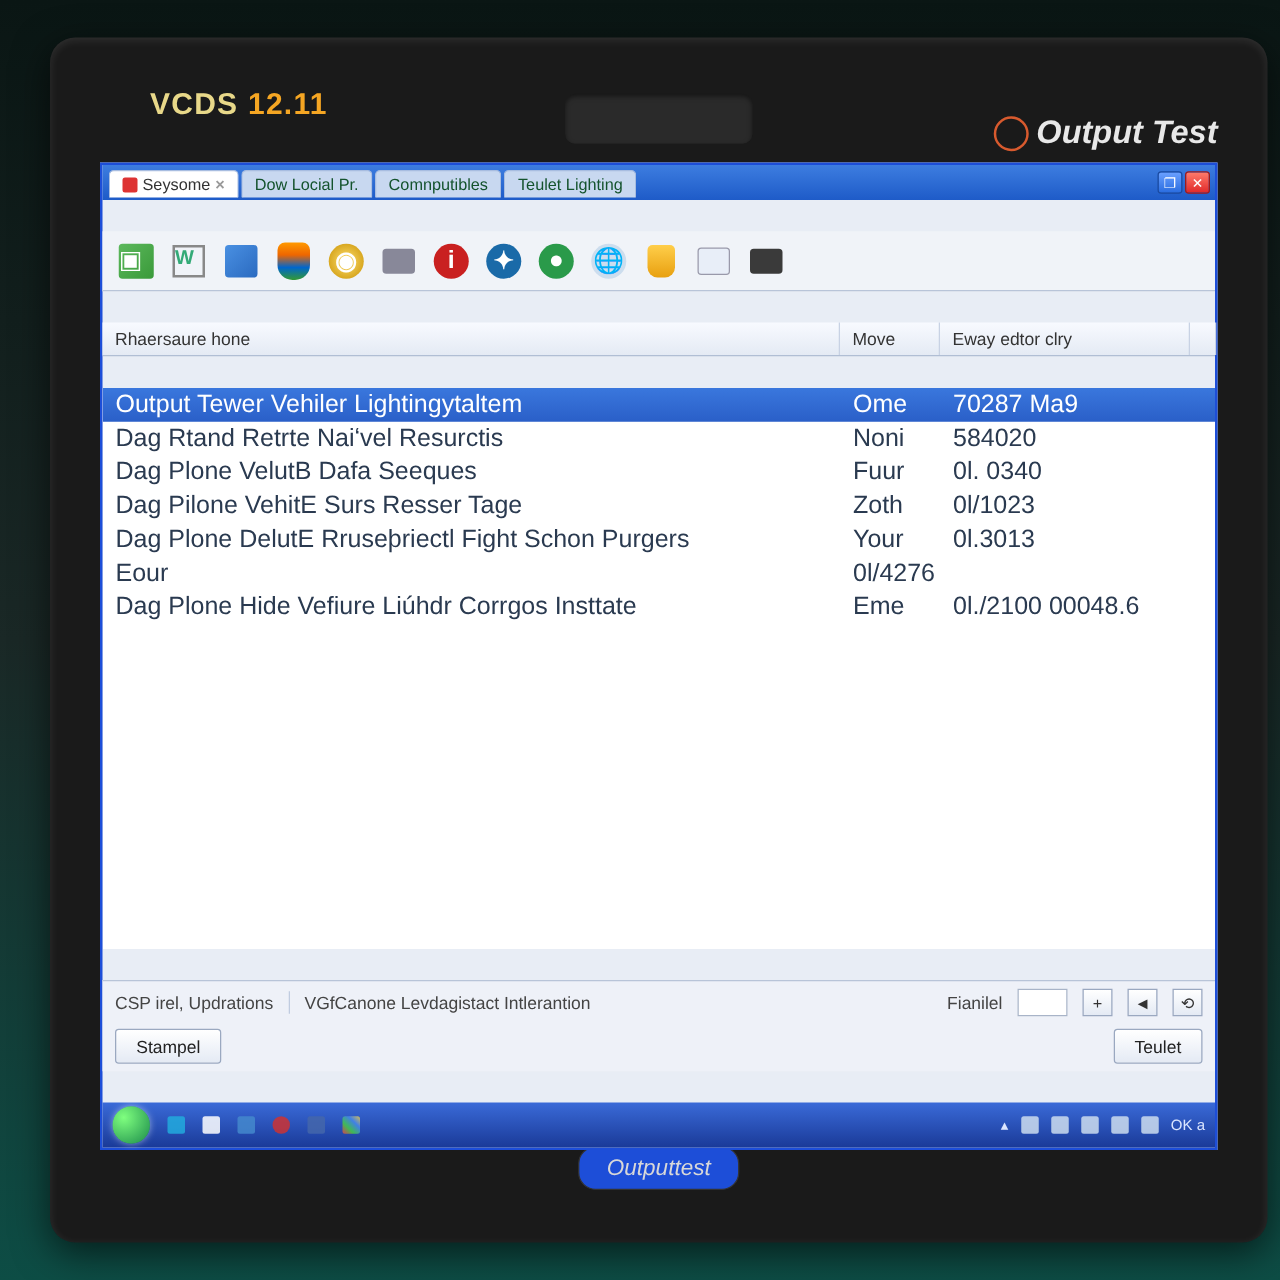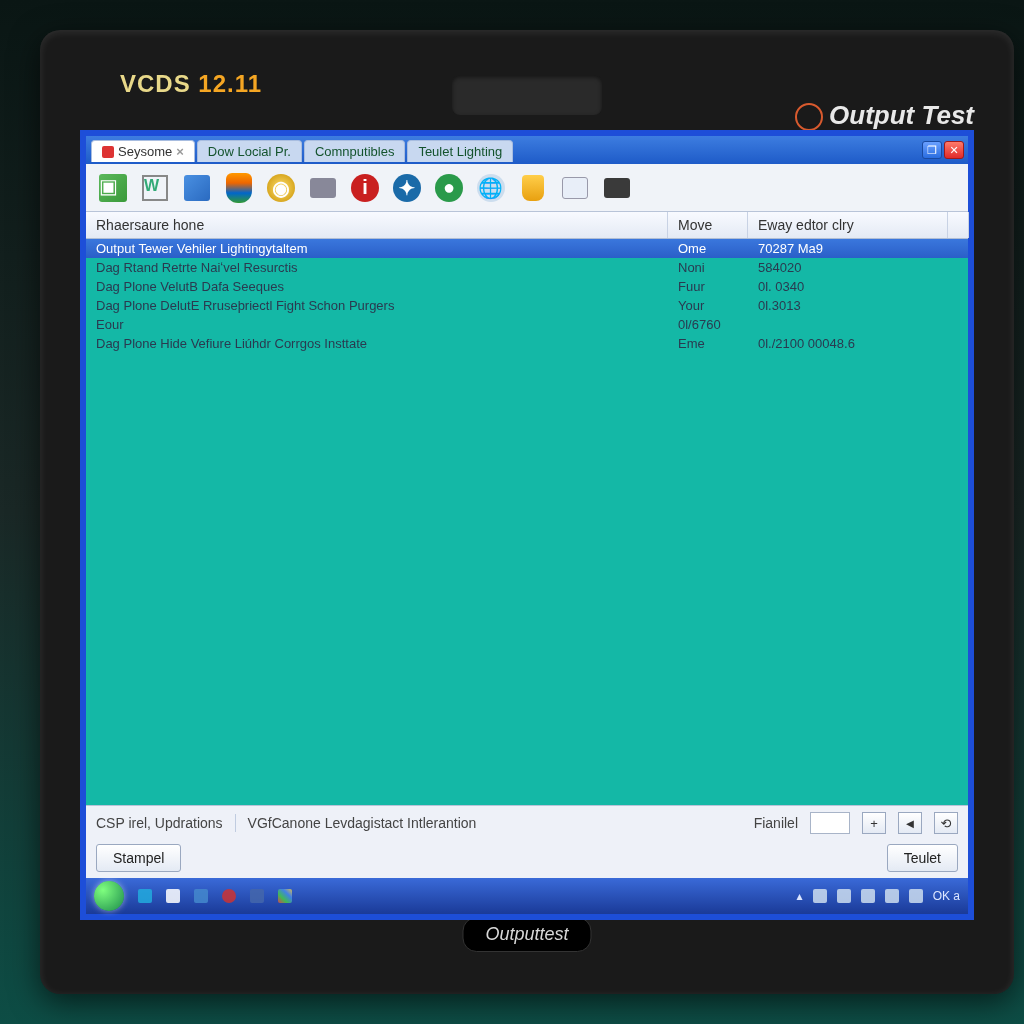--- a/index.html
+++ b/index.html
@@ -20,54 +20,55 @@
     padding: 100px 40px 70px 40px;
   }
   .bezel-top-label {
     position: absolute; top: 40px; left: 80px;
     font-size: 24px; font-weight: 700; letter-spacing: 1px;
   }
   .bezel-top-label .v { color: #e8d889; }
   .bezel-top-label .n { color: #f5a623; font-weight: 600; }
   .bezel-top-right {
     position: absolute; top: 60px; right: 40px;
-    color: #e8e8e8; font-size: 26px; font-weight: 600; font-style: italic; margin-top: 10px;
+    color: #e8e8e8; font-size: 26px; font-weight: 600; font-style: italic;
   }
   .bezel-top-right .logo {
     display: inline-block; width: 28px; height: 28px;
     border: 2px solid #d85a2e; border-radius: 50%;
     margin-right: 6px; vertical-align: middle;
     position: relative;
   }
   .bezel-bottom-label {
     position: absolute; bottom: 42px; left: 50%;
     transform: translateX(-50%);
-    background: #000000; color: #d8d8d8;
+    background: #1d4ed8; color: #d8d8d8;
     padding: 6px 22px; border-radius: 14px;
     font-size: 18px; font-style: italic;
     border: 1px solid #333;
   }
   .bezel-latch {
     position: absolute; top: 45px; left: 50%;
     transform: translateX(-50%);
     width: 150px; height: 40px;
     background: #2a2a2a; border-radius: 8px;
     box-shadow: inset 0 2px 4px rgba(0,0,0,0.5);
   }
   .bezel-tiny {
     position:absolute; top:100px; left:50%; transform:translateX(-50%);
     color:#888; font-size:10px;
   }
   
   .screen {
     width: 100%; height: 790px;
     background: #e8edf5;
-    border: 6px solid #1d4ed8;
+    border: 2px solid #1d4ed8;
     display: flex; flex-direction: column;
     position: relative;
+    gap: 25px;
   }
   
   .titlebar {
     height: 28px;
     background: linear-gradient(180deg, #3d7de0 0%, #1e5bc8 100%);
     display: flex; align-items: center;
     padding: 0 4px;
   }
   .tab {
     background: #fff; color: #333;
@@ -114,22 +115,22 @@
     grid-template-columns: 1fr 80px 200px 20px;
     background: linear-gradient(180deg,#f8faff,#e4eaf4);
     border-bottom: 1px solid #b0bed4;
     font-size: 14px; color: #333;
   }
   .colhead > div {
     padding: 5px 10px; border-right: 1px solid #c8d2e4;
   }
   
   .rows {
-    flex: 1; background: #14b8a6; overflow-y: scroll;
-    font-size: 13px; color: #2a3a50;
+    flex: 1; background: #ffffff; overflow-y: scroll;
+    font-size: 20px; color: #2a3a50;
   }
   .row {
     display: grid;
     grid-template-columns: 1fr 80px 200px;
     padding: 2px 10px;
     cursor: pointer;
   }
   .row.selected {
     background: linear-gradient(180deg,#3a77dd,#2a5fc8);
     color: #fff;
@@ -285,27 +286,32 @@
         <div>Dag Rtand Retrte Naiʻvel Resurctis</div>
         <div>Noni</div>
         <div>584020</div>
       </div>
       <div class="row">
         <div>Dag Plone VelutB Dafa Seeques</div>
         <div>Fuur</div>
         <div>0l. 0340</div>
       </div>
       <div class="row">
+        <div>Dag Pilone VehitE Surs Resser Tage</div>
+        <div>Zoth</div>
+        <div>0l/1023</div>
+      </div>
+      <div class="row">
         <div>Dag Plone DelutE Rruseþriectl Fight Schon Purgers</div>
         <div>Your</div>
         <div>0l.3013</div>
       </div>
       <div class="row">
         <div>Eour</div>
-        <div>0l/6760</div>
+        <div>0l/4276</div>
       </div>
       <div class="row">
         <div>Dag Plone Hide Vefiure Liúhdr Corrgos Insttate</div>
         <div>Eme</div>
         <div>0l./2100 00048.6</div>
       </div>
       <div style="height:400px"></div>
     </div>
 
     <div class="bottom">

